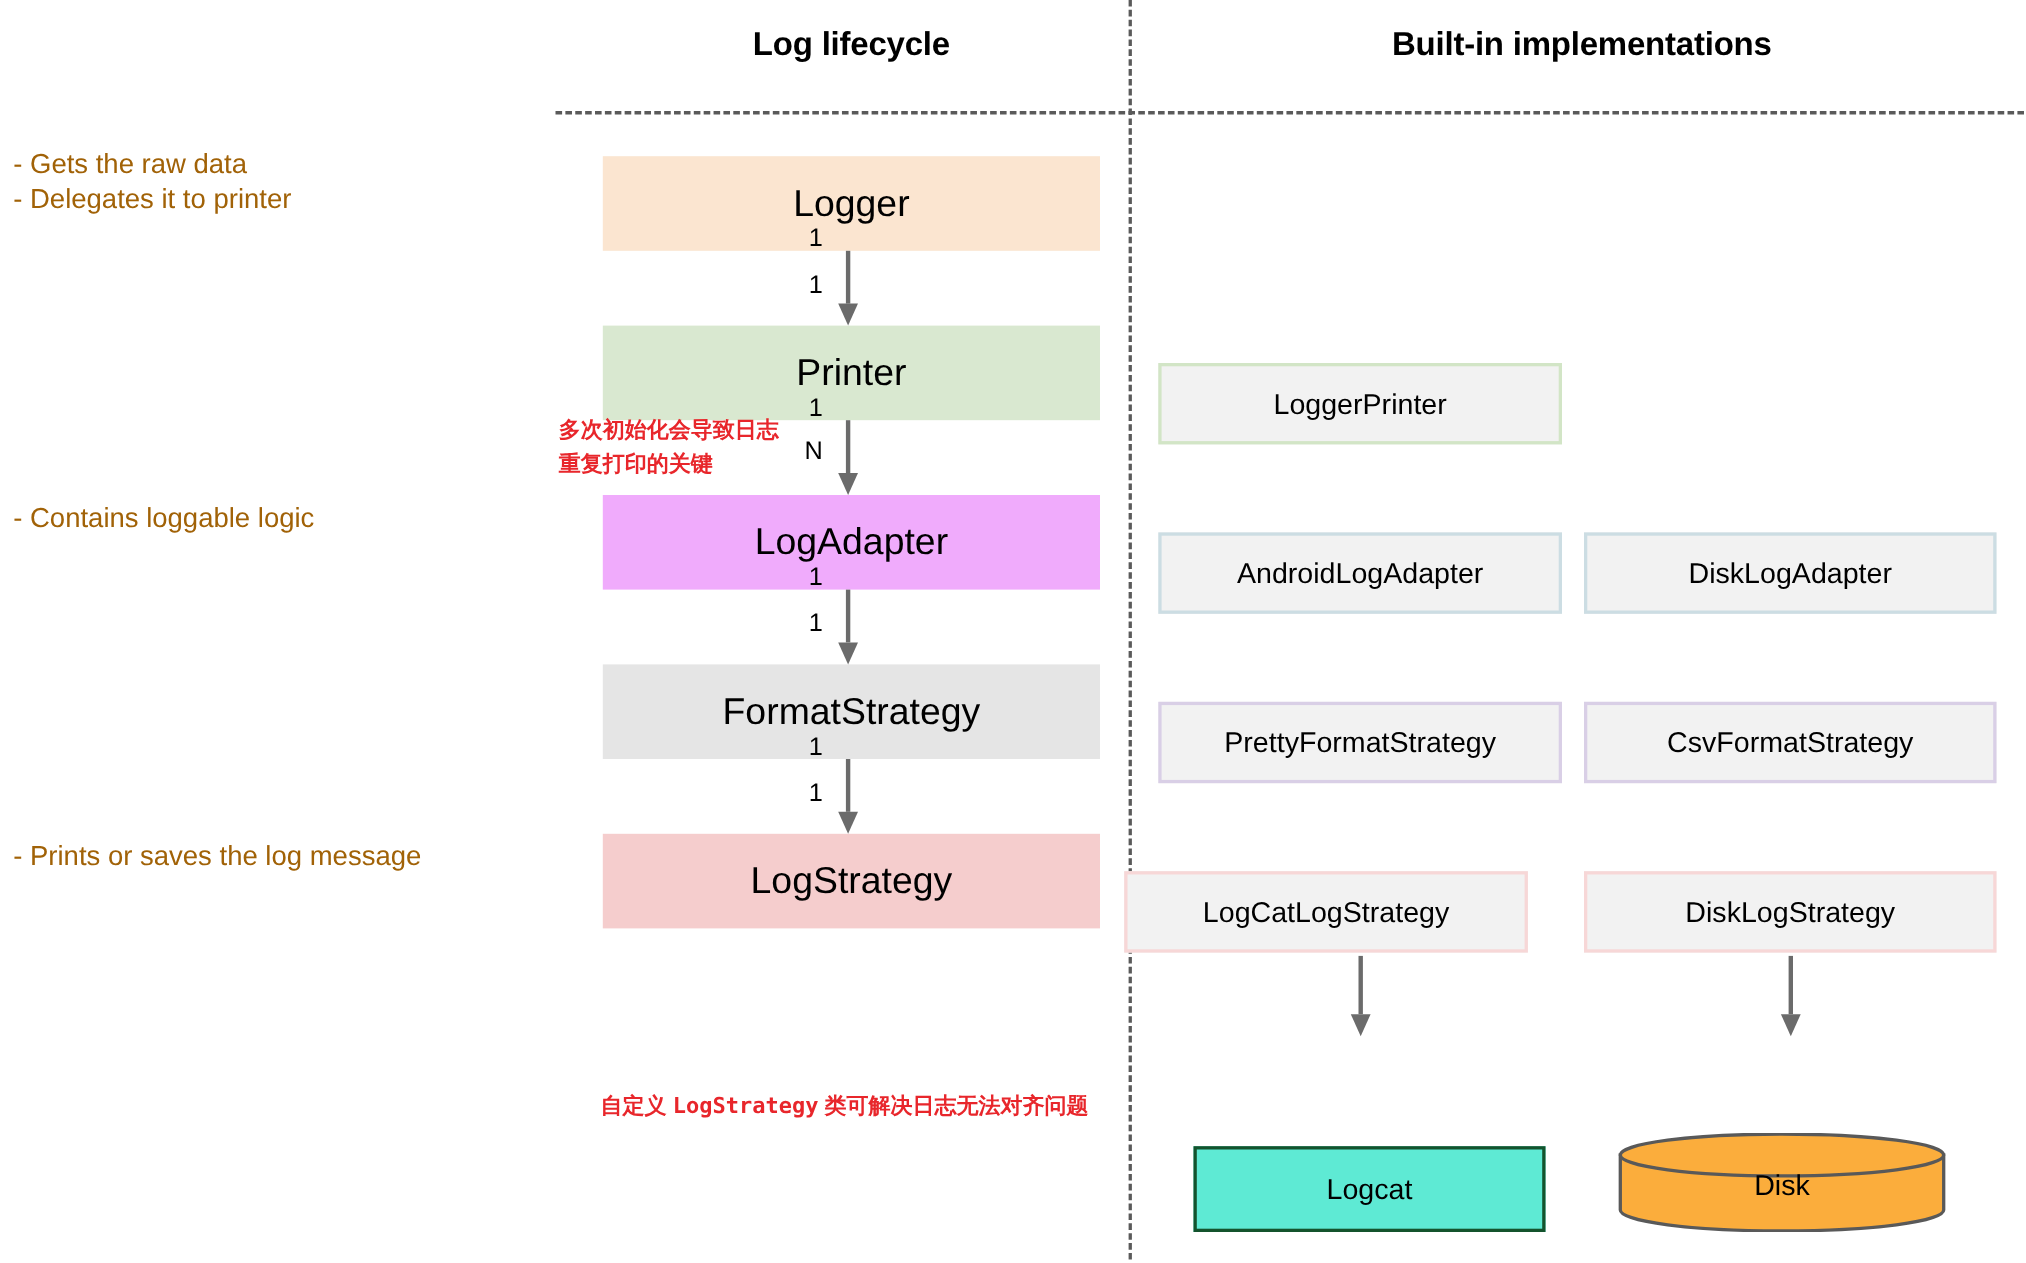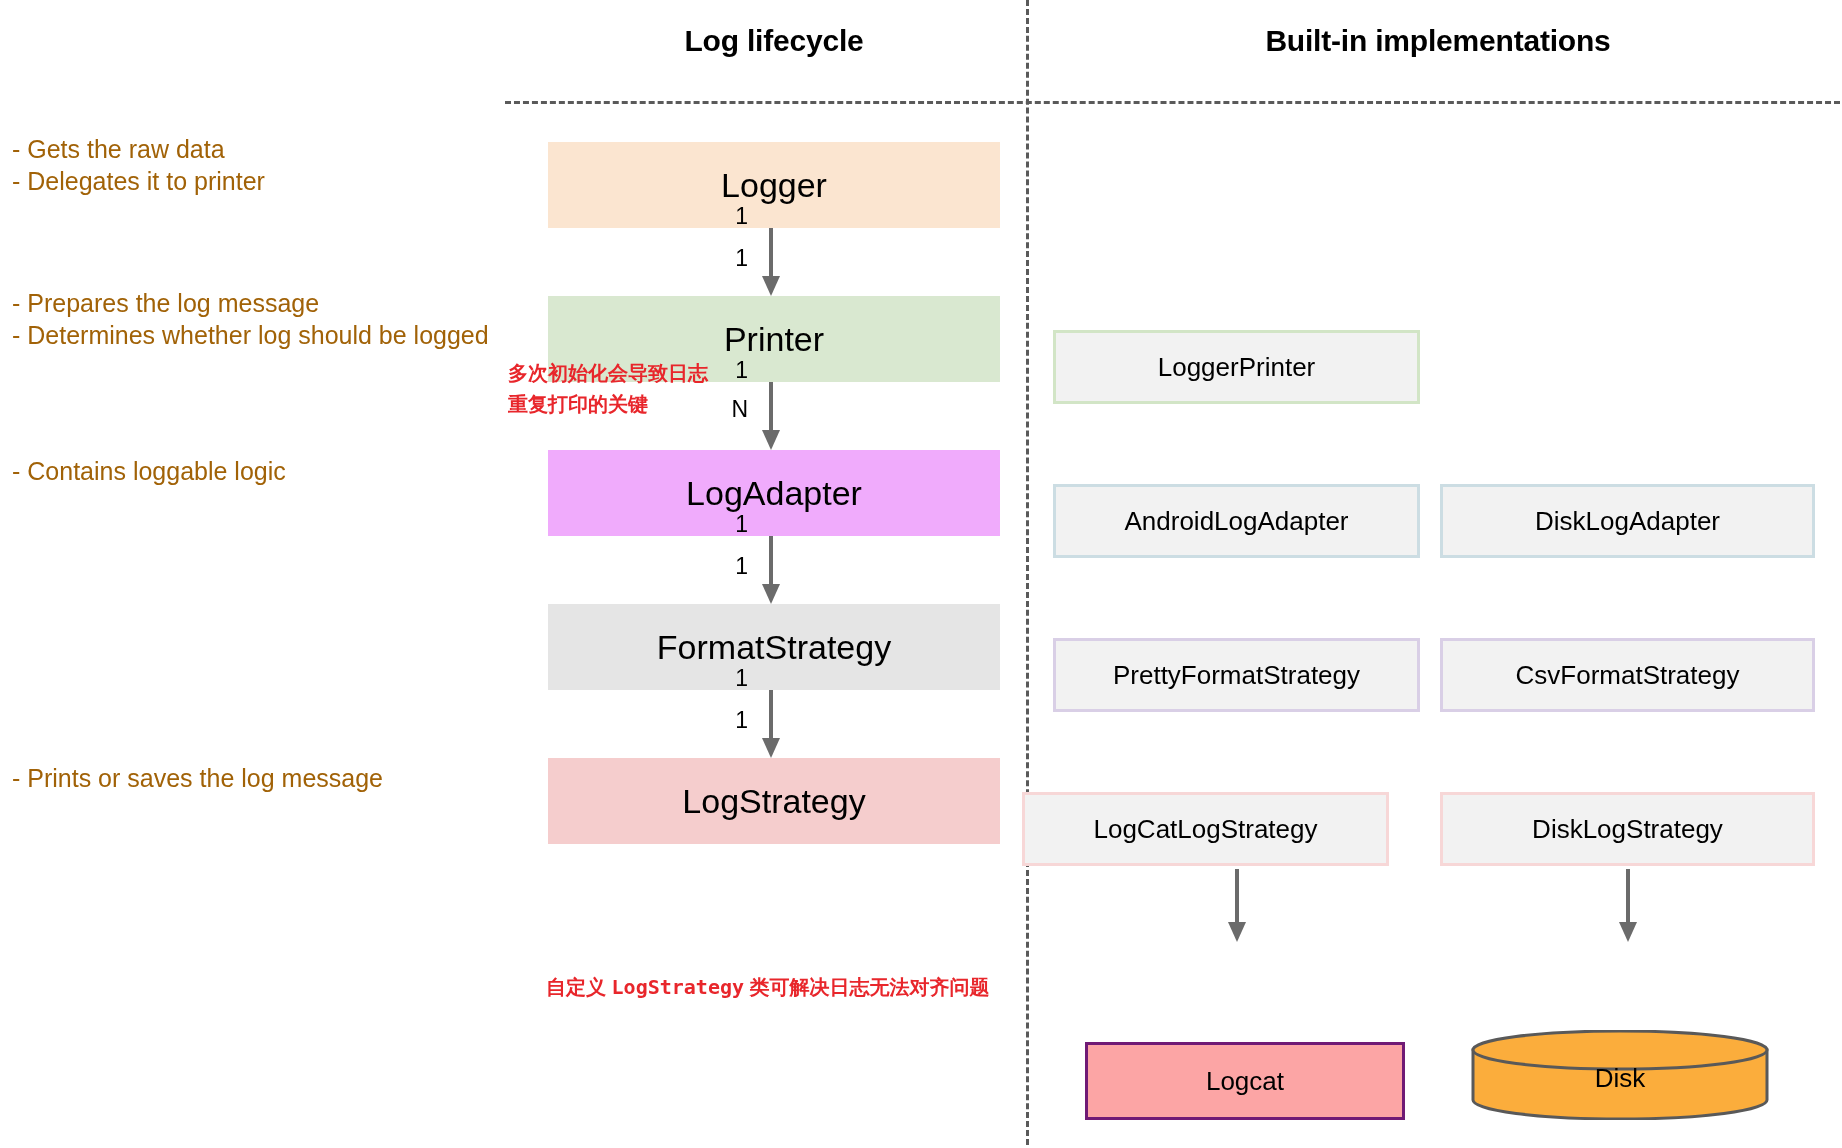--- a/index.html
+++ b/index.html
@@ -97,20 +97,21 @@
   }
 
   
   .note-red {
     position: absolute;
     color: #e8262b;
     font-weight: bold;
     font-size: 20px;
     line-height: 1.55;
     white-space: pre-line;
+    margin-top: 18px;
   }
   .note-red .mono {
     font-family: "DejaVu Sans Mono", "Liberation Mono", monospace;
     font-weight: bold;
   }
 
   
   .impl-box {
     position: absolute;
     height: 74px;
@@ -119,22 +120,22 @@
     display: flex;
     align-items: center;
     justify-content: center;
     font-size: 26px;
     color: #000;
   }
 
   
   .sink-rect {
     position: absolute;
-    background: #fca5a5;
-    border: 3px solid #701a75;
+    background: #5eead4;
+    border: 3px solid #14532d;
     display: flex;
     align-items: center;
     justify-content: center;
     font-size: 26px;
     color: #000;
   }
   .cylinder {
     position: absolute;
   }
   .cylinder .cyl-label {
@@ -155,22 +156,20 @@
 <div id="stage">
 
   <div class="col-header" id="hdr-lifecycle">Log lifecycle</div>
   <div class="col-header" id="hdr-builtin">Built-in implementations</div>
 
   <div class="divider-h"></div>
   <div class="divider-v"></div>
 
   <div class="desc" style="top:133px">- Gets the raw data
 - Delegates it to printer</div>
-  <div class="desc" style="top:287px">- Prepares the log message
-- Determines whether log should be logged</div>
   <div class="desc" style="top:455px">- Contains loggable logic</div>
   <div class="desc" style="top:762px">- Prints or saves the log message</div>
 
   <div class="life-box" style="top:142px; background:#fbe5d0">Logger</div>
   <div class="life-box" style="top:296px; background:#d9e8d0">Printer</div>
   <div class="life-box" style="top:450px; background:#f0abfc">LogAdapter</div>
   <div class="life-box" style="top:604px; background:#e5e5e5">FormatStrategy</div>
   <div class="life-box" style="top:758px; background:#f5cdcd">LogStrategy</div>
 
   <div class="arrow" style="top:228px; height:68px">

